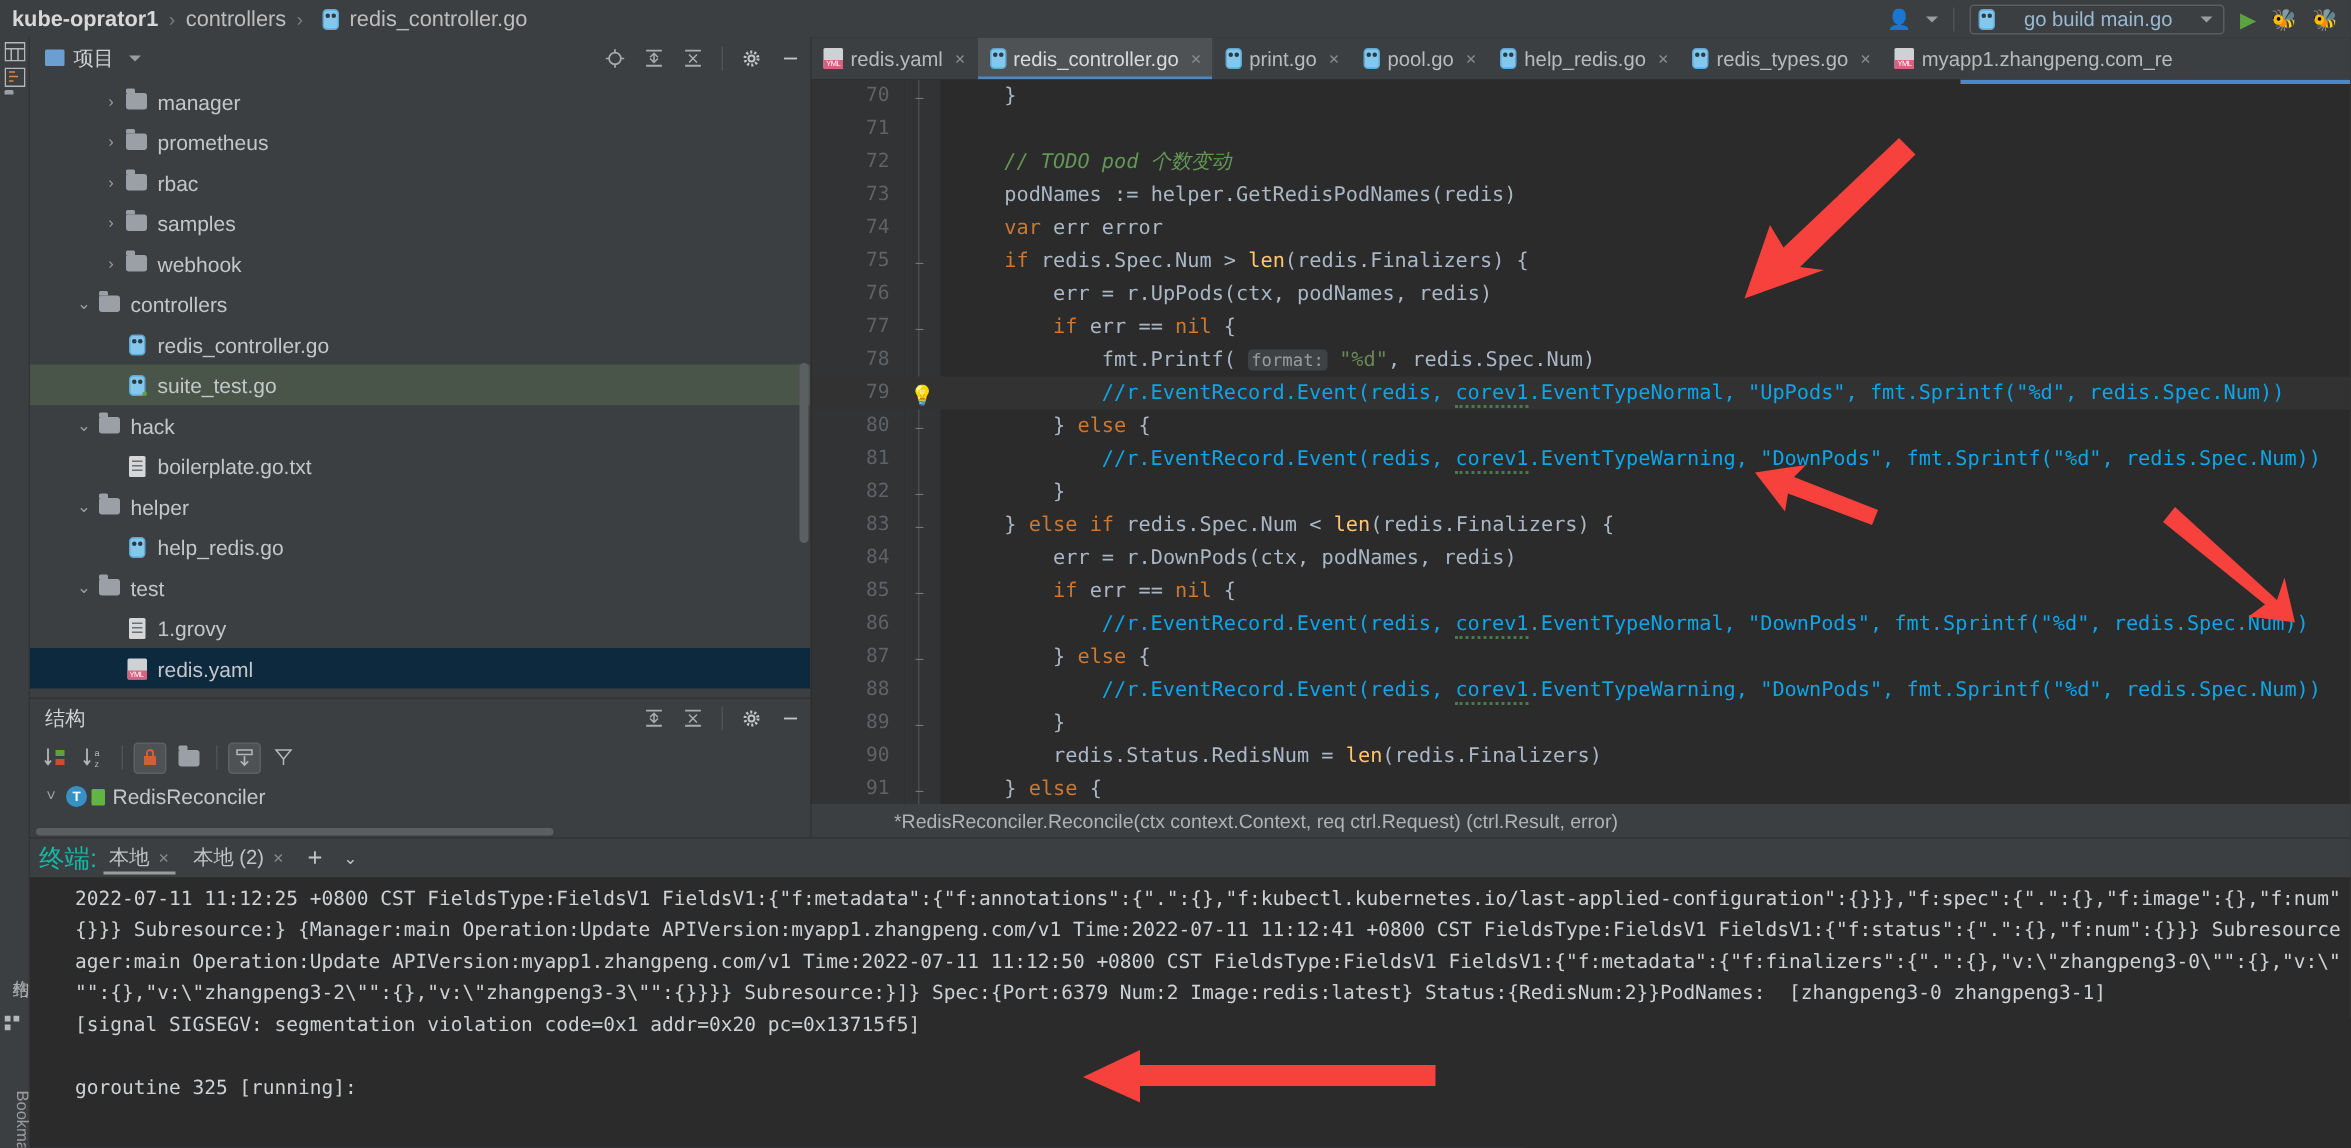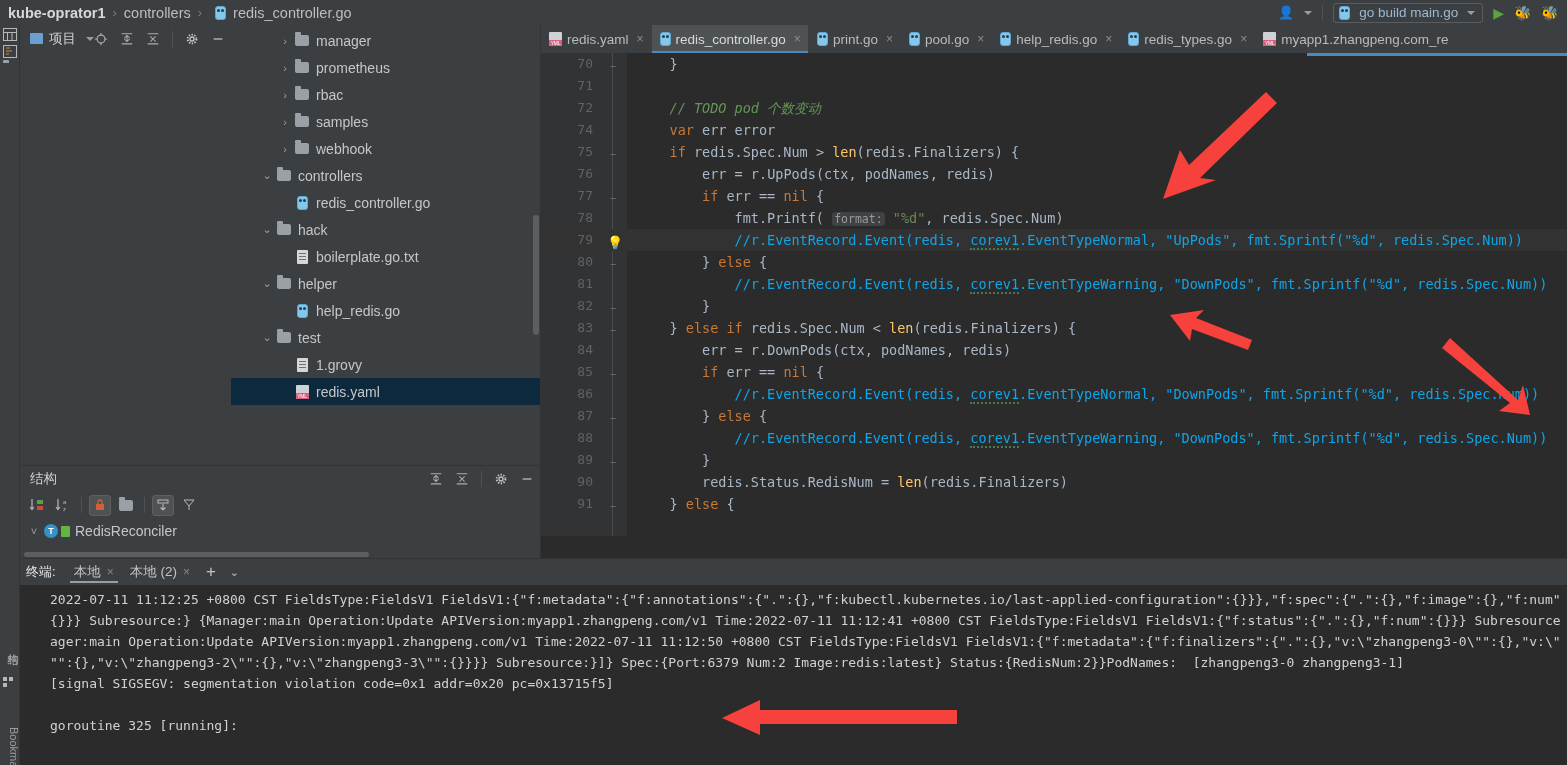--- a/index.html
+++ b/index.html
@@ -22,21 +22,21 @@
   .crumbs { display: flex; align-items: center; padding-left: 8px; gap: 0px; }
   .crumb { font-size: 14.5px; color: #bdbdbd; white-space: nowrap; }
   .crumb.root { font-weight: bold; color: #d8d8d8; }
   .crumb-sep { color: #7a7d80; margin: 0 7px; font-size: 13px; }
   .titlebar-right {
     margin-left: auto; display: flex; align-items: center; gap: 10px;
     padding-right: 8px; height: 100%;
   }
   .tb-sep { width: 1px; height: 16px; background: #4f5254; }
   .run-config {
-    display: flex; align-items: center; gap: 9px;
+    display: flex; align-items: center; gap: 19px;
     border: 1px solid #5a5d5f; border-radius: 3px;
     padding: 1px 7px 1px 5px; height: 20px;
     color: #8fb8d8;
   }
   .run-config .lbl { font-size: 13.5px; color: #9ab9d4; white-space: nowrap; }
   .caret-dn {
     width: 0; height: 0; border-left: 4px solid transparent;
     border-right: 4px solid transparent; border-top: 4px solid #9a9d9f;
   }
   .people-icon { color: #c0c3c5; font-size: 13px; }
@@ -49,21 +49,21 @@
   .vstrip-btn {
     position: absolute; left: 0; width: 20px;
     writing-mode: vertical-rl; text-orientation: mixed;
     font-size: 11px; color: #a8abad; text-align: center;
   }
   .vicon { position: absolute; left: 3px; width: 14px; height: 14px; }
 
   
   .project-panel {
     position: absolute; left: 20px; top: 25px; width: 520px; height: 440px;
-    background: #3c3f41; display: flex; flex-direction: row;
+    background: #3c3f41; display: flex; flex-direction: column;
   }
   .panel-header {
     height: 27px; display: flex; align-items: center; padding: 0 6px 0 10px;
     background: #3c3f41; flex: 0 0 auto;
   }
   .panel-title { font-size: 13.5px; color: #cfd2d4; margin-left: 6px; }
   .panel-header-icons { margin-left: auto; display: flex; align-items: center; gap: 12px; }
   .hdr-icon { width: 14px; height: 14px; color: #9fa2a4; display: block; }
   .sq-icon {
     width: 13px; height: 11px; border: 2px solid #6c9fd1; background: #6c9fd1;
@@ -244,21 +244,21 @@
 
   
   .terminal {
     position: absolute; left: 20px; top: 558px; width: 1547px; height: 207px;
     background: #2b2b2b; border-top: 1px solid #323437;
   }
   .term-tabs {
     height: 26px; background: #3c3f41; display: flex; align-items: center;
     padding-left: 6px; gap: 0;
   }
-  .term-label { font-size: 13px; color: #e5e5e5; margin-right: 10px; }
+  .term-label { font-size: 17px; color: #14b8a6; }
   .term-tab {
     display: flex; align-items: center; gap: 6px; padding: 0 8px; height: 26px;
     font-size: 13.5px; color: #c0c3c5; position: relative;
   }
   .term-tab.active:after {
     content: ""; position: absolute; left: 4px; right: 4px; bottom: 2px; height: 2px;
     background: #9a9d9f;
   }
   .term-tab .x { color: #86898b; font-size: 12px; }
   .term-plus { font-size: 17px; color: #c0c3c5; padding: 0 8px; }
@@ -422,20 +422,28 @@
             </span>
             <span class="rlabel">controllers</span>
           </div>
           <div class="row">
             <span style="display:inline-block;width:42px"></span>
             <span class="arrow none"></span>
             <span class="ficon">
               <span class="go-icon"></span>
             </span>
             <span class="rlabel">redis_controller.go</span>
+          </div>
+          <div class="row sel-inactive">
+            <span style="display:inline-block;width:42px"></span>
+            <span class="arrow none"></span>
+            <span class="ficon">
+              <span class="go-icon test"></span>
+            </span>
+            <span class="rlabel">suite_test.go</span>
           </div>
           <div class="row">
             <span style="display:inline-block;width:24px"></span>
             <span class="arrow">⌄</span>
             <span class="ficon">
               <span class="folder"></span>
             </span>
             <span class="rlabel">hack</span>
           </div>
           <div class="row">
@@ -614,40 +622,44 @@
       </div>
     <div class="code-wrap">
       <div class="gutter"></div>
       <div class="fold-col"></div>
       <div class="fold-line"></div>
       <div class="editor-scroll-top"></div>
       <div class="code-lines" id="code-lines">
           <div class="cl"><span class="ln">70</span><span class="fold">⚊</span><span class="ctext">    <span class="idf">}</span></span></div>
           <div class="cl"><span class="ln">71</span><span class="ctext"></span></div>
           <div class="cl"><span class="ln">72</span><span class="ctext"><span class="cmt">    // TODO pod 个数变动</span></span></div>
+          <div class="cl"><span class="ln">73</span><span class="ctext">    <span class="idf">podNames</span> <span class="idf">:=</span> <span class="idf">helper</span><span class="idf">.</span><span class="idf">GetRedisPodNames</span><span class="idf">(</span><span class="idf">redis</span><span class="idf">)</span></span></div>
           <div class="cl"><span class="ln">74</span><span class="ctext">    <span class="kw">var</span> <span class="idf">err</span> <span class="idf">error</span></span></div>
           <div class="cl"><span class="ln">75</span><span class="fold">⚊</span><span class="ctext">    <span class="kw">if</span> <span class="idf">redis</span><span class="idf">.</span><span class="idf">Spec</span><span class="idf">.</span><span class="idf">Num</span> <span class="idf">&gt;</span> <span class="fn">len</span><span class="idf">(</span><span class="idf">redis</span><span class="idf">.</span><span class="idf">Finalizers</span><span class="idf">)</span> <span class="idf">{</span></span></div>
           <div class="cl"><span class="ln">76</span><span class="ctext">        <span class="idf">err</span> <span class="idf">=</span> <span class="idf">r</span><span class="idf">.</span><span class="idf">UpPods</span><span class="idf">(</span><span class="idf">ctx</span><span class="idf">,</span> <span class="idf">podNames</span><span class="idf">,</span> <span class="idf">redis</span><span class="idf">)</span></span></div>
           <div class="cl"><span class="ln">77</span><span class="fold">⚊</span><span class="ctext">        <span class="kw">if</span> <span class="idf">err</span> <span class="idf">==</span> <span class="kw">nil</span> <span class="idf">{</span></span></div>
           <div class="cl"><span class="ln">78</span><span class="ctext">            <span class="idf">fmt</span><span class="idf">.</span><span class="idf">Printf</span><span class="idf">(</span> <span class="param-hint">format:</span> <span class="str">"%d"</span><span class="idf">,</span> <span class="idf">redis</span><span class="idf">.</span><span class="idf">Spec</span><span class="idf">.</span><span class="idf">Num</span><span class="idf">)</span></span></div>
           <div class="cl hl"><span class="ln">79</span><span class="bulb">💡</span><span class="ctext"><span class="cmt2">            //r.EventRecord.Event(redis, <span class="squiggle">corev1</span>.EventTypeNormal, "UpPods", fmt.Sprintf("%d", redis.Spec.Num))</span></span></div>
           <div class="cl"><span class="ln">80</span><span class="fold">⚊</span><span class="ctext">        <span class="idf">}</span> <span class="kw">else</span> <span class="idf">{</span></span></div>
           <div class="cl"><span class="ln">81</span><span class="ctext"><span class="cmt2">            //r.EventRecord.Event(redis, <span class="squiggle">corev1</span>.EventTypeWarning, "DownPods", fmt.Sprintf("%d", redis.Spec.Num))</span></span></div>
           <div class="cl"><span class="ln">82</span><span class="fold">⚊</span><span class="ctext">        <span class="idf">}</span></span></div>
           <div class="cl"><span class="ln">83</span><span class="fold">⚊</span><span class="ctext">    <span class="idf">}</span> <span class="kw">else</span> <span class="kw">if</span> <span class="idf">redis</span><span class="idf">.</span><span class="idf">Spec</span><span class="idf">.</span><span class="idf">Num</span> <span class="idf">&lt;</span> <span class="fn">len</span><span class="idf">(</span><span class="idf">redis</span><span class="idf">.</span><span class="idf">Finalizers</span><span class="idf">)</span> <span class="idf">{</span></span></div>
           <div class="cl"><span class="ln">84</span><span class="ctext">        <span class="idf">err</span> <span class="idf">=</span> <span class="idf">r</span><span class="idf">.</span><span class="idf">DownPods</span><span class="idf">(</span><span class="idf">ctx</span><span class="idf">,</span> <span class="idf">podNames</span><span class="idf">,</span> <span class="idf">redis</span><span class="idf">)</span></span></div>
           <div class="cl"><span class="ln">85</span><span class="fold">⚊</span><span class="ctext">        <span class="kw">if</span> <span class="idf">err</span> <span class="idf">==</span> <span class="kw">nil</span> <span class="idf">{</span></span></div>
           <div class="cl"><span class="ln">86</span><span class="ctext"><span class="cmt2">            //r.EventRecord.Event(redis, <span class="squiggle">corev1</span>.EventTypeNormal, "DownPods", fmt.Sprintf("%d", redis.Spec.Num))</span></span></div>
           <div class="cl"><span class="ln">87</span><span class="fold">⚊</span><span class="ctext">        <span class="idf">}</span> <span class="kw">else</span> <span class="idf">{</span></span></div>
           <div class="cl"><span class="ln">88</span><span class="ctext"><span class="cmt2">            //r.EventRecord.Event(redis, <span class="squiggle">corev1</span>.EventTypeWarning, "DownPods", fmt.Sprintf("%d", redis.Spec.Num))</span></span></div>
           <div class="cl"><span class="ln">89</span><span class="fold">⚊</span><span class="ctext">        <span class="idf">}</span></span></div>
           <div class="cl"><span class="ln">90</span><span class="ctext">        <span class="idf">redis</span><span class="idf">.</span><span class="idf">Status</span><span class="idf">.</span><span class="idf">RedisNum</span> <span class="idf">=</span> <span class="fn">len</span><span class="idf">(</span><span class="idf">redis</span><span class="idf">.</span><span class="idf">Finalizers</span><span class="idf">)</span></span></div>
           <div class="cl"><span class="ln">91</span><span class="fold">⚊</span><span class="ctext">    <span class="idf">}</span> <span class="kw">else</span> <span class="idf">{</span></span></div>
         </div>
     </div>
+    <div class="breadcrumb-bar">
+      <span>*RedisReconciler.Reconcile(ctx context.Context, req ctrl.Request) (ctrl.Result, error)</span>
+    </div>
   </div>
 
   <div class="terminal">
     <div class="term-tabs">
       <span class="term-label">终端:</span>
       <div class="term-tab active">
         <span>本地</span>
         <span class="x">×</span>
       </div>
       <div class="term-tab">

